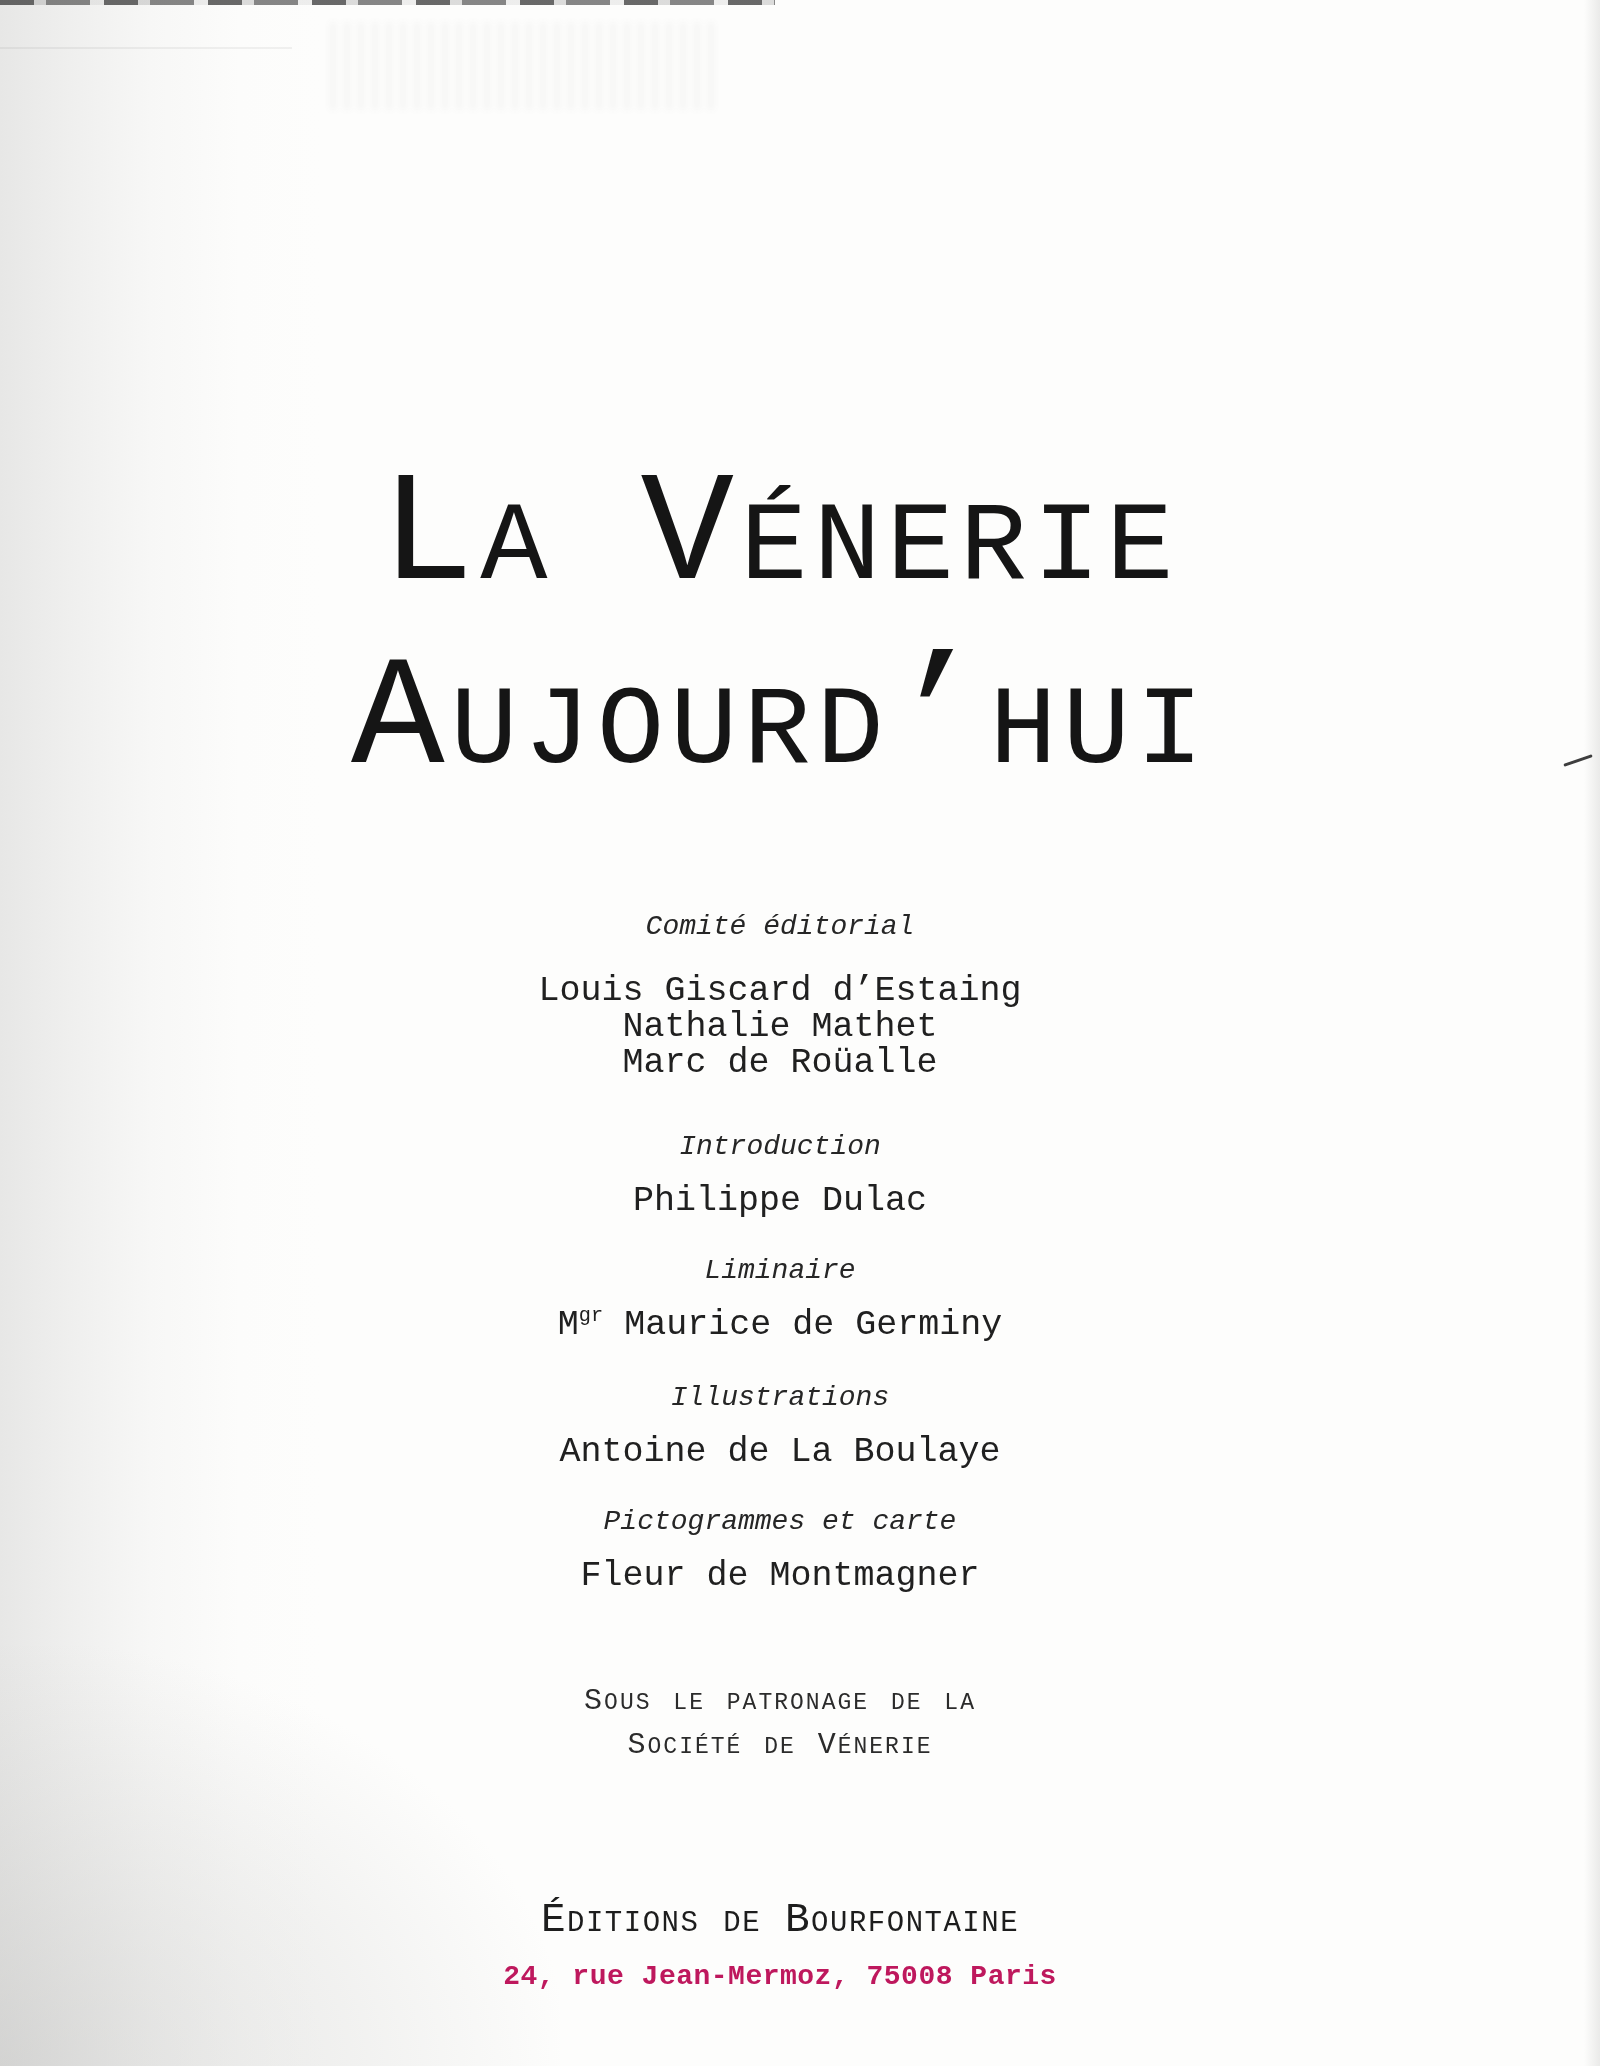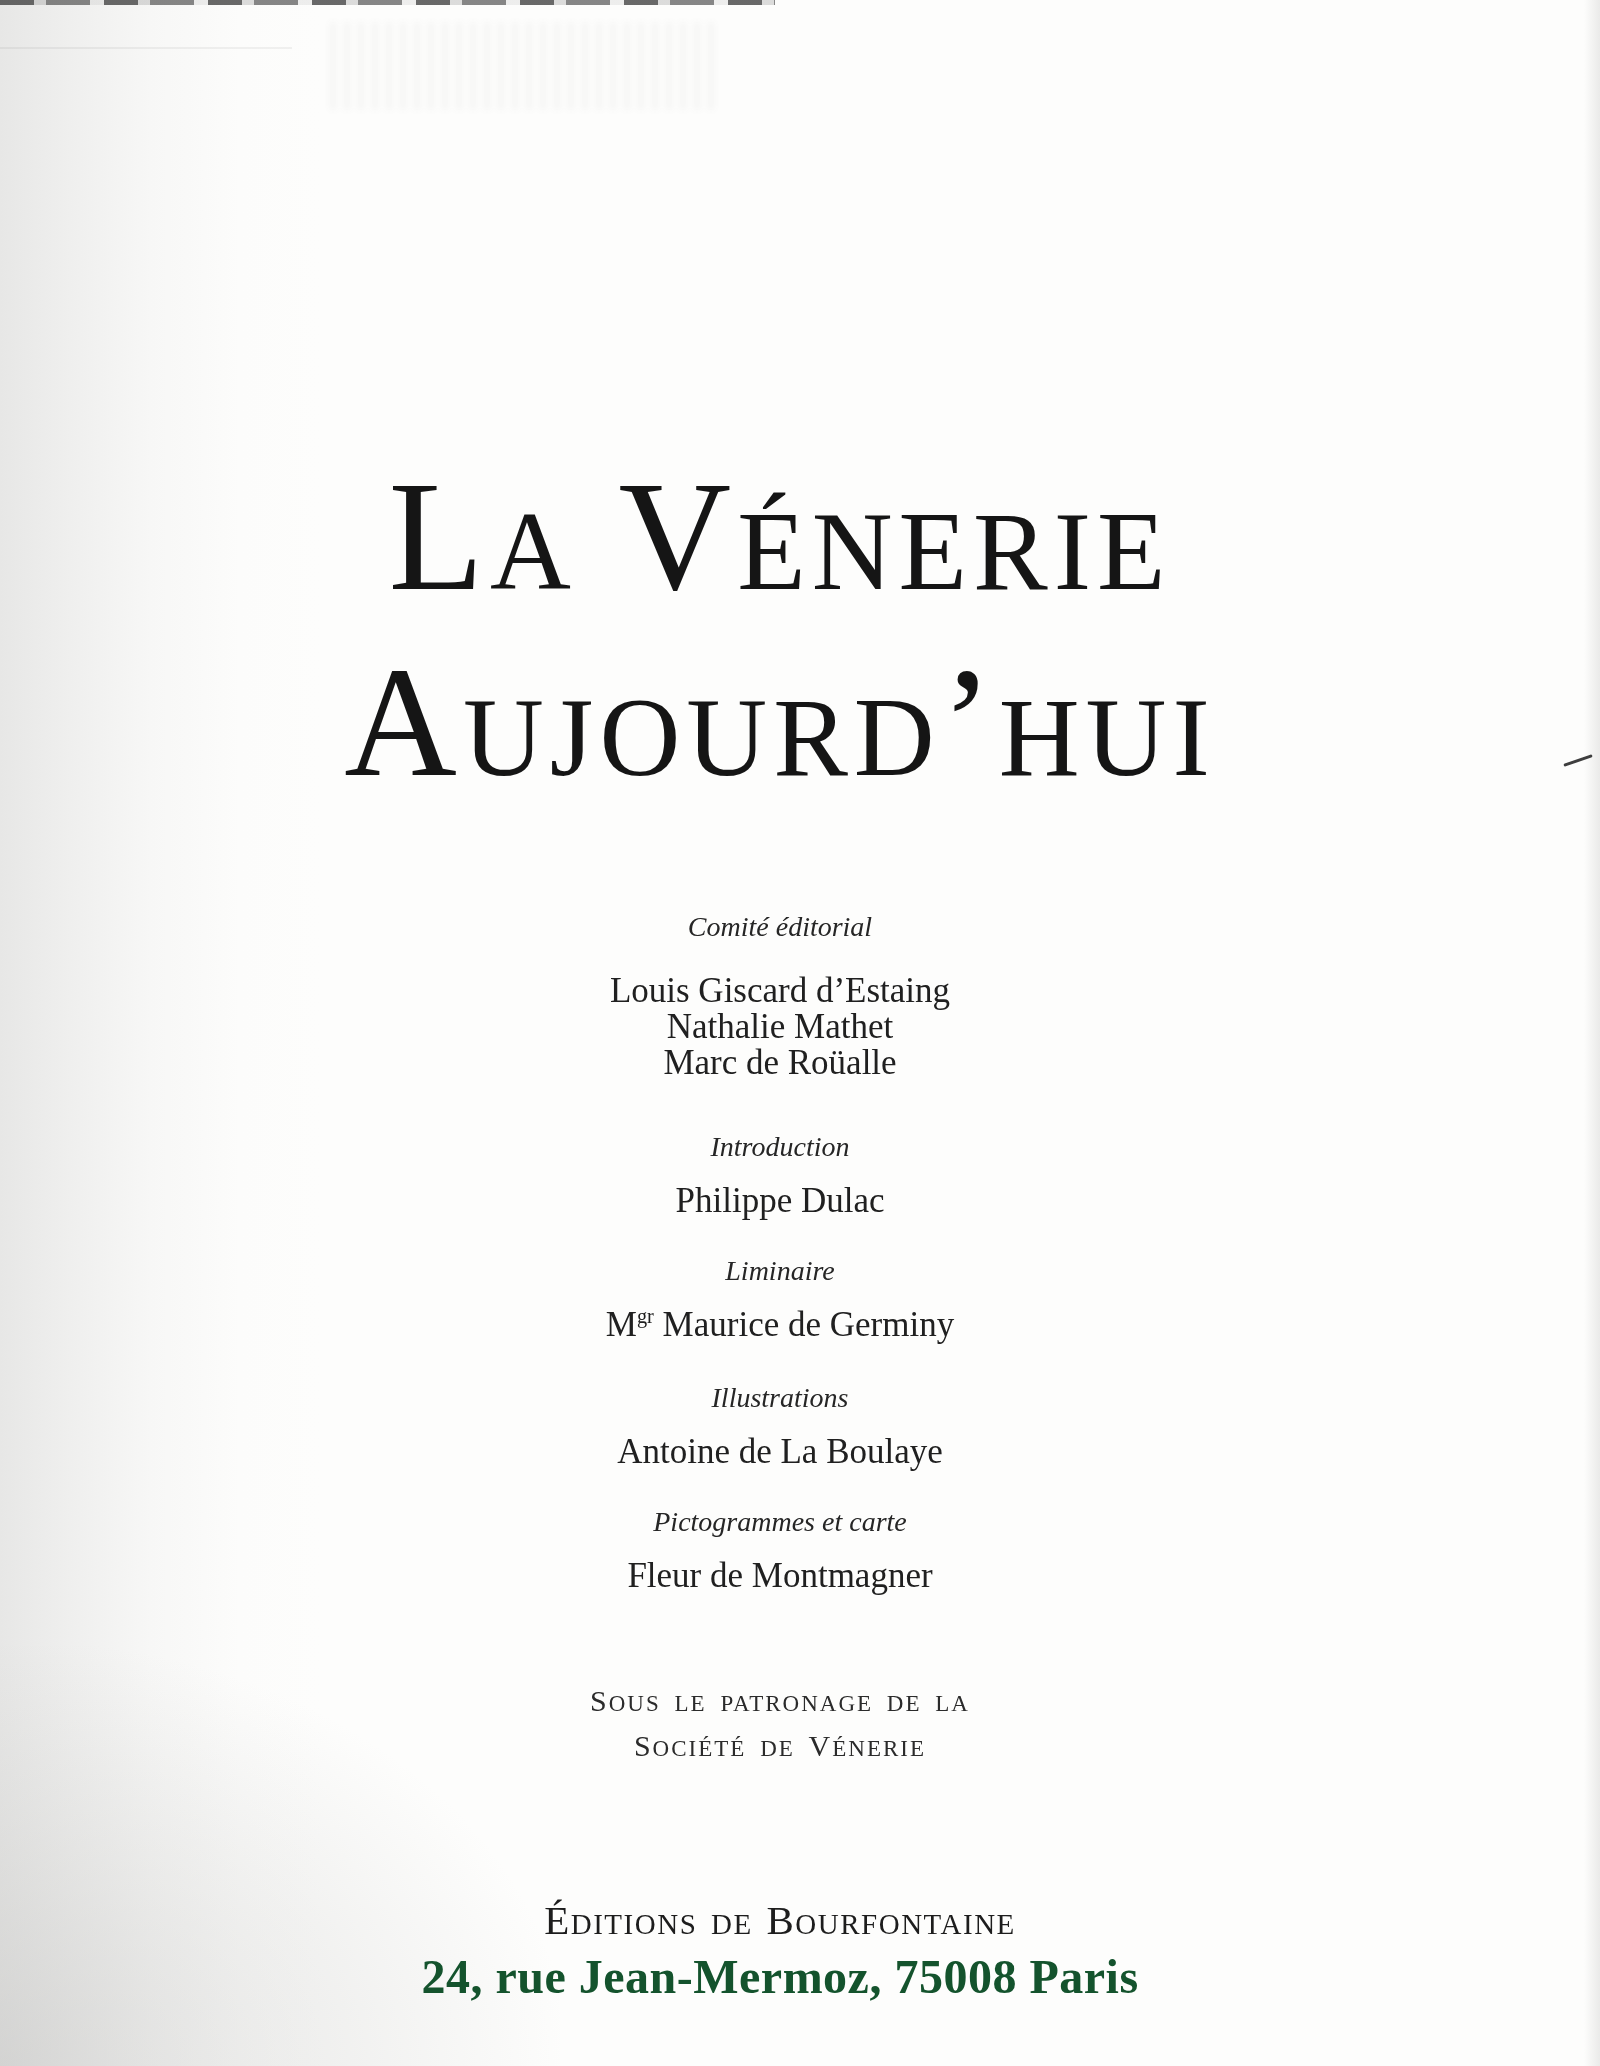--- a/index.html
+++ b/index.html
@@ -1,21 +1,21 @@
 <!DOCTYPE html>
 <html><head>
 <meta charset="utf-8">
 <style>
   html,body{margin:0;padding:0;background:#e8e8e8;}
   #page{
     position:relative;
     width:1600px;height:2066px;
     background:#fdfdfc;
     overflow:hidden;
-    font-family:Liberation Serif, serif;
+    font-family:Liberation Mono, monospace;
     color:#1b1b1b;
   }
   
   .gutter-shadow{
     position:absolute;left:0;top:0;width:320px;height:2066px;
     background:linear-gradient(90deg,#e7e7e6 0px,#efefee 70px,#f7f7f6 150px,#fcfcfb 240px,rgba(255,255,255,0) 320px);
     pointer-events:none;
   }
   .gutter-shadow-bottom{
     position:absolute;left:0;bottom:0;width:560px;height:420px;
@@ -74,21 +74,21 @@
   #credits sup{font-size:0.58em;vertical-align:super;line-height:0;letter-spacing:0;text-align:right;}
   
   #patronage{top:1680px;font-size:23px;line-height:42px;color:#2b2b2b;letter-spacing:2px;word-spacing:6px;}
   #patronage .bc{font-size:30px;}
   #patronage .sc{font-size:23px;}
   
   #publisher{top:1892px;color:#1d1d1d;}
   #publisher .pub-name{font-size:29px;line-height:56px;letter-spacing:1.5px;word-spacing:5px;}
   #publisher .pub-name .bc{font-size:41px;}
   #publisher .pub-name .sc{font-size:29px;}
-  #publisher .pub-address{font-size:48px;line-height:50px;font-weight:bold;color:#14532d;letter-spacing:0.5px;}
+  #publisher .pub-address{font-size:28px;line-height:50px;font-weight:bold;color:#be185d;letter-spacing:0.5px;}
 </style>
 </head>
 <body>
 
 <div id="page">
 
   <div class="gutter-shadow"></div>
   <div class="gutter-shadow-bottom"></div>
   <div class="right-edge-shade"></div>
   <div class="top-edge-artifact"></div>

